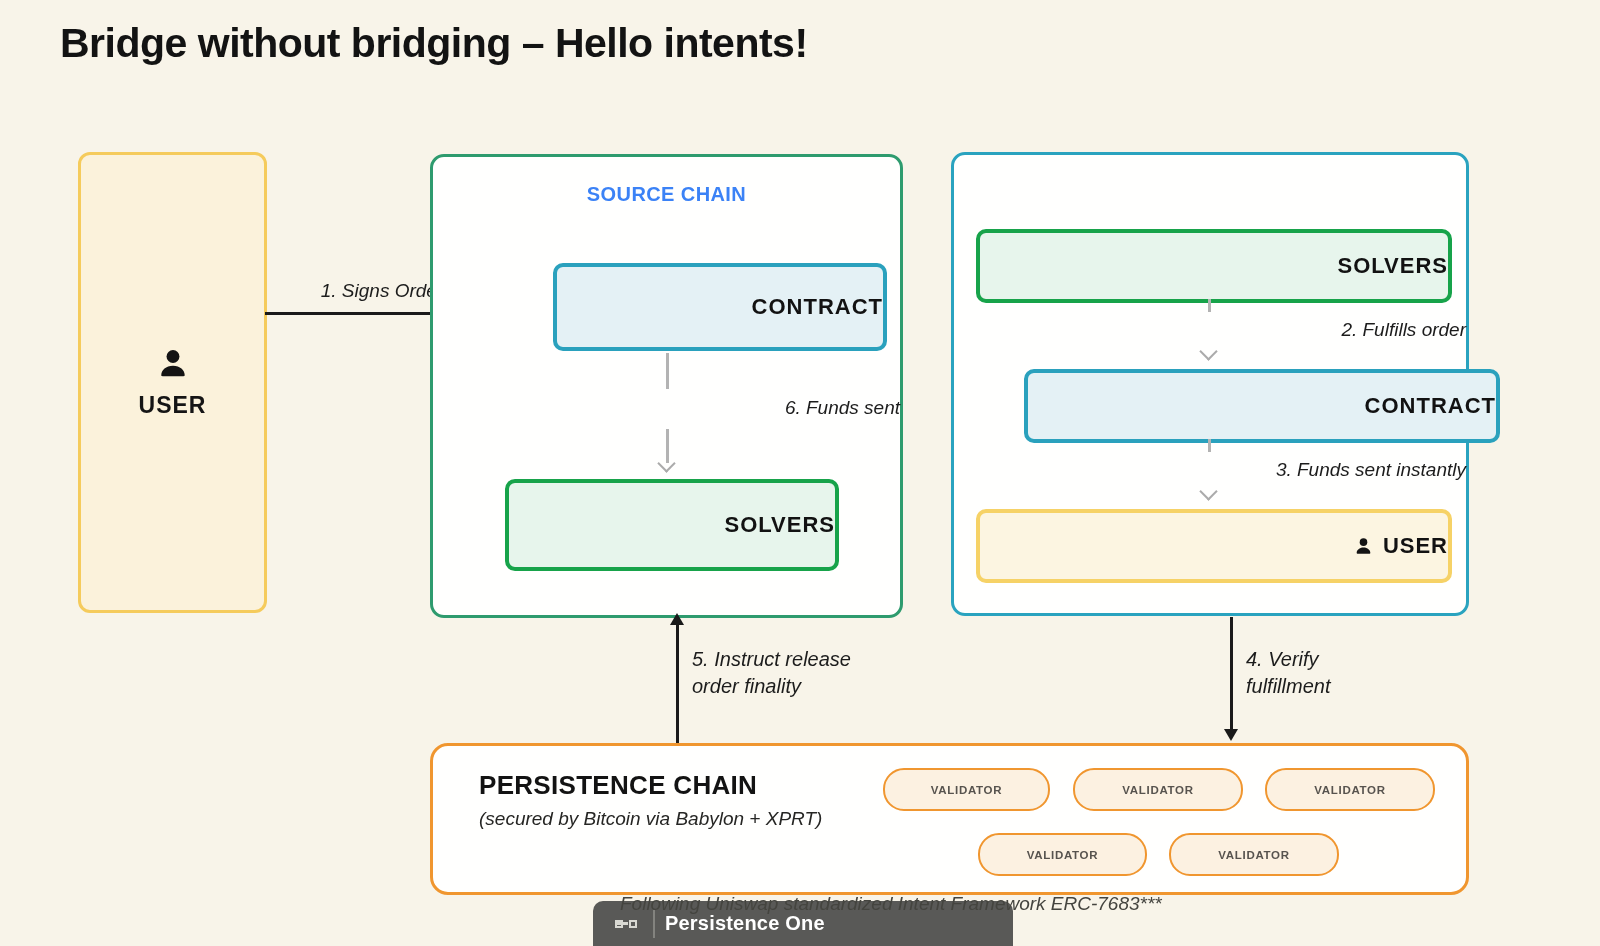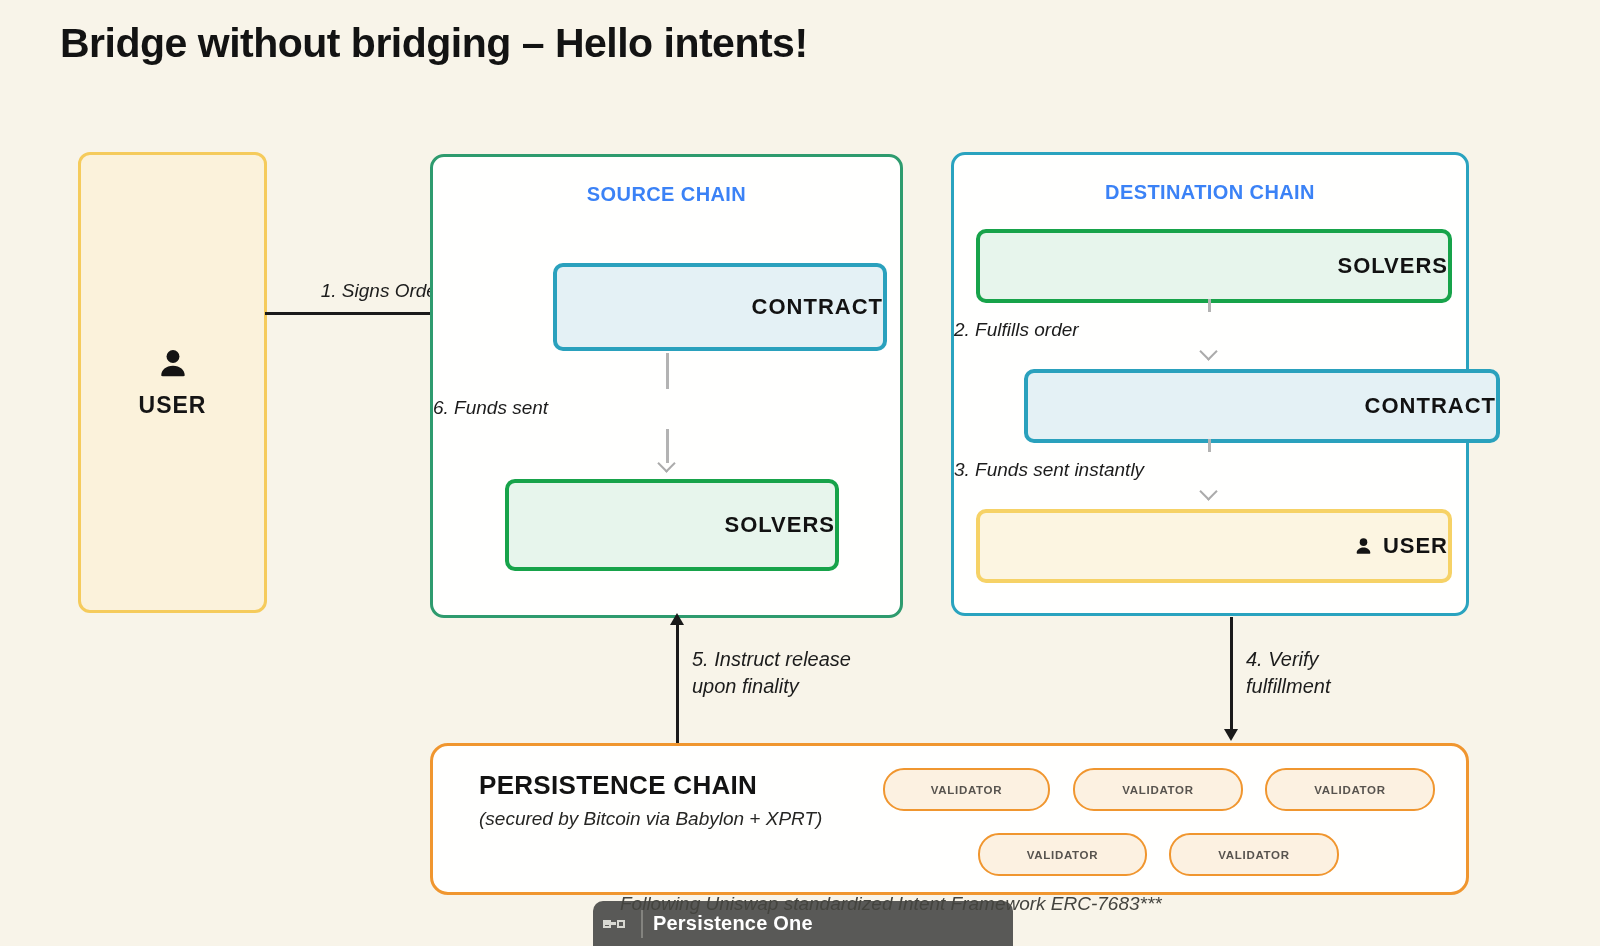--- a/index.html
+++ b/index.html
@@ -49,21 +49,21 @@
   .dash{position:absolute;width:2.5px;background:#B3B3B3;}
   .d1{left:254px;top:144px;height:13px;}
   .d2{left:254px;top:284px;height:13px;}
 
   .chev{position:absolute;width:11px;height:11px;border-right:2.5px solid #ABABAB;
         border-bottom:2.5px solid #ABABAB;transform:rotate(45deg);}
   .c1{left:227px;top:300px;}
   .c2{left:248px;top:190px;}
   .c3{left:248px;top:330px;}
 
-  .step-label{position:absolute;left:0;width:100%;text-align:left;font-style:italic;
+  .step-label{position:absolute;left:0;width:100%;text-align:right;font-style:italic;
               font-size:19px;color:#1c1c1c;}
   .s6{top:240px;}
   .s2{top:164px;}
   .s3{top:304px;}
 
   
   .a5-line{position:absolute;left:676px;top:624px;width:2.5px;height:119px;background:#1a1a1a;}
   .a5-head{position:absolute;left:670px;top:613px;width:0;height:0;
            border-left:7px solid transparent;border-right:7px solid transparent;
            border-bottom:12px solid #1a1a1a;}
@@ -86,21 +86,21 @@
   .v2{left:640px;top:22px;width:166px;}
   .v3{left:832px;top:22px;width:166px;}
   .v4{left:545px;top:87px;width:165px;}
   .v5{left:736px;top:87px;width:166px;}
 
   
   .note{position:absolute;left:620px;top:893px;width:680px;text-align:left;font-style:italic;
         font-size:19px;color:#44443F;z-index:6;}
   .footer-bar{position:absolute;left:593px;top:901px;width:420px;height:45px;background:#595957;
               border-radius:10px 10px 0 0;z-index:4;display:flex;align-items:center;gap:10px;
-              padding-left:10px;box-sizing:border-box;}
+              padding-left:22px;box-sizing:border-box;}
   .p1-logo{display:grid;grid-template-columns:9px 14px;grid-auto-rows:9px;gap:5px;align-items:center;}
   .p1-logo .sq{width:8px;height:8px;border:2px solid #D8D8D2;box-sizing:border-box;}
   .p1-logo .dash{width:13px;height:3px;background:#D8D8D2;}
   .bar-divider{width:2px;height:28px;background:#83837F;}
   .brand{font-size:20px;font-weight:700;color:#ffffff;letter-spacing:0.2px;}
 
   .person-icon{display:block;}
 </style>
 </head>
 <body>
@@ -129,21 +129,20 @@
     <div class="vline l1"></div>
     <div class="step-label s6">6. Funds sent</div>
     <div class="vline l2"></div>
     <div class="chev c1"></div>
     <div class="node solvers src-solvers">
       <span>SOLVERS</span>
     </div>
   </section>
 
   <section class="chain dest">
-    <div class="chain-title">DESTINATION CHAIN</div>
     <div class="node solvers dst-solvers">
       <span>SOLVERS</span>
     </div>
     <div class="dash d1"></div>
     <div class="step-label s2">2. Fulfills order</div>
     <div class="chev c2"></div>
     <div class="node contract dst-contract">
       <span>CONTRACT</span>
     </div>
     <div class="dash d2"></div>
@@ -155,21 +154,21 @@
         <path d="M12 13.2c-4.7 0-7.8 2.9-7.8 6.2 0 .5.4.8.8.8h14c.5 0 .8-.3.8-.8 0-3.3-3.1-6.2-7.8-6.2z" fill="#141414"></path>
       </svg>
       <span>USER</span>
     </div>
   </section>
 
   <div class="a5-line"></div>
   <div class="a5-head"></div>
   <div class="a5-label">
     <div>5. Instruct release</div>
-    <div>upon finality</div>
+    <div>order finality</div>
   </div>
 
   <div class="a4-line"></div>
   <div class="a4-head"></div>
   <div class="a4-label">
     <div>4. Verify</div>
     <div>fulfillment</div>
   </div>
 
   <section class="persistence">

